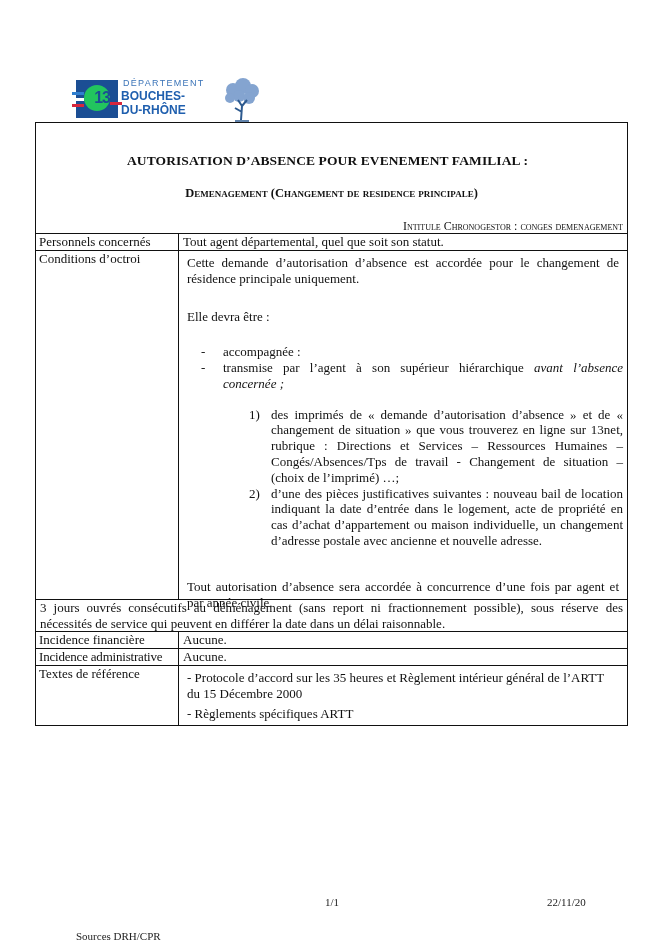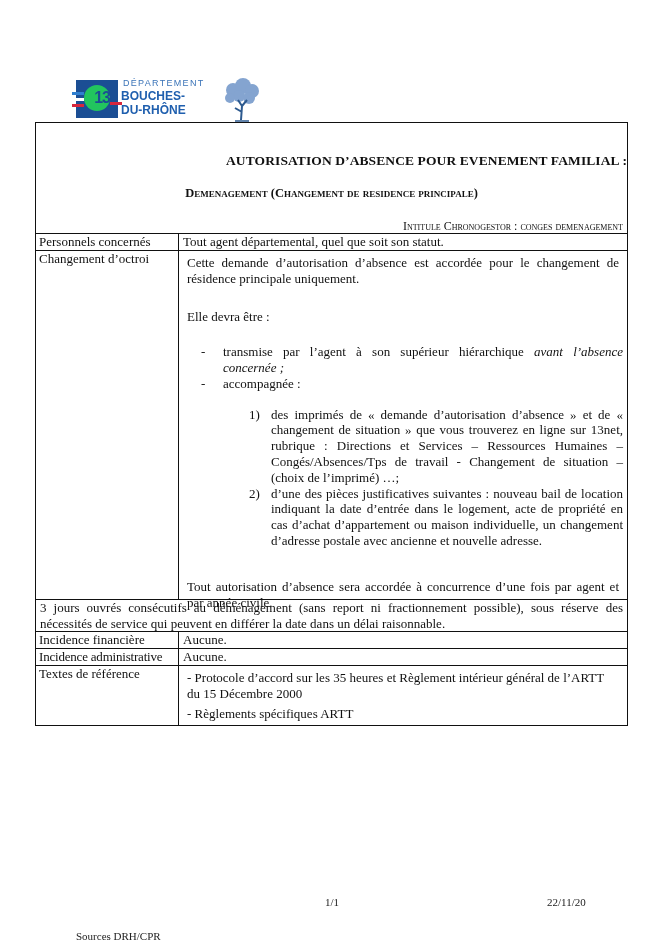--- a/index.html
+++ b/index.html
@@ -36,21 +36,21 @@
     }
 
     .doc-table {
       position: absolute; left: 35px; top: 122px; width: 593px;
       border: 1.3px solid #111; box-sizing: border-box;
     }
     .header-cell {
       height: 110px; position: relative; border-bottom: 1.3px solid #111;
     }
     .title {
-      position: absolute; top: 30px; left: 0; right: 0; text-align: right;
+      position: absolute; top: 30px; left: 0; right: 8px; text-align: center;
       font-weight: bold; font-size: 13.5px; letter-spacing: 0.1px;
     }
     .subtitle {
       position: absolute; top: 63px; left: 0; right: 0; text-align: center;
       font-weight: bold; font-size: 12.5px; font-variant: small-caps;
     }
     .chrono {
       position: absolute; top: 96px; right: 4px; text-align: right;
       font-weight: normal; font-size: 12px; font-variant: small-caps;
     }
@@ -114,29 +114,29 @@
     <div class="subtitle">Demenagement (Changement de residence principale)</div>
     <div class="chrono">Intitule Chronogestor : conges demenagement</div>
   </div>
 
   <div class="row">
     <div class="label">Personnels concernés</div>
     <div class="value">Tout agent départemental, quel que soit son statut.</div>
   </div>
 
   <div class="row" style="height:348px;">
-    <div class="label">Changement d’octroi</div>
+    <div class="label">Conditions d’octroi</div>
     <div class="value">
       <p>Cette demande d’autorisation d’absence est accordée pour le changement de résidence principale uniquement.</p>
       <div class="gap"></div>
       <p>Elle devra être :</p>
       <div class="gap"></div>
       <ul class="dash-list">
+        <li><span>accompagnée :</span></li>
         <li><span>transmise par l’agent à son supérieur hiérarchique </span><em>avant l’absence concernée ;</em></li>
-        <li><span>accompagnée :</span></li>
       </ul>
       <div class="gap"></div>
       <ul class="num-list">
         <li><span class="num">1)</span><span>des imprimés de « demande d’autorisation d’absence » et de « changement de situation » que vous trouverez en ligne sur 13net, rubrique : Directions et Services – Ressources Humaines – Congés/Absences/Tps de travail - Changement de situation – (choix de l’imprimé) …;</span></li>
         <li><span class="num">2)</span><span>d’une des pièces justificatives suivantes : nouveau bail de location indiquant la date d’entrée dans le logement, acte de propriété en cas d’achat d’appartement ou maison individuelle, un changement d’adresse postale avec ancienne et nouvelle adresse.</span></li>
       </ul>
       <div class="gap" style="height:26px;"></div>
       <p>Tout autorisation d’absence sera accordée à concurrence d’une fois par agent et par année civile.</p>
     </div>
   </div>

